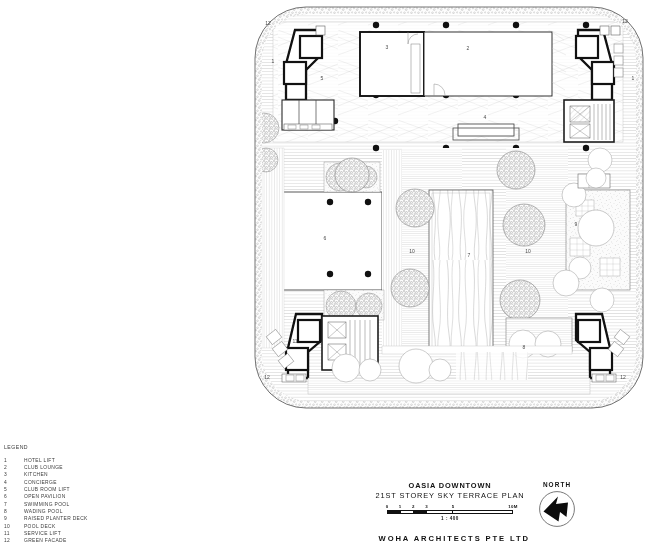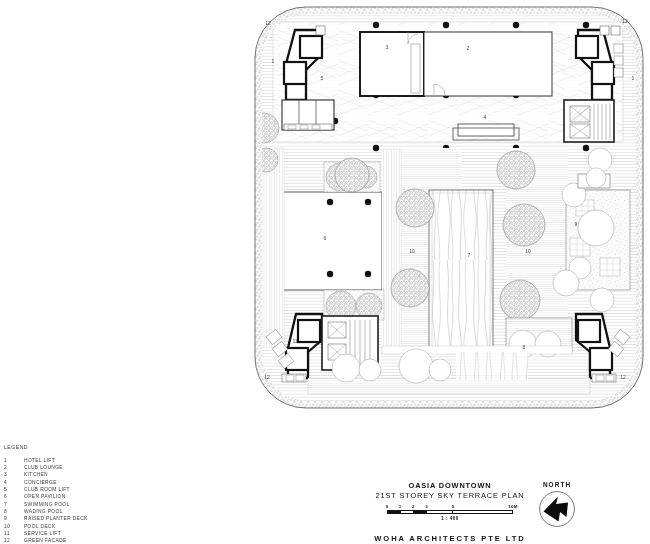--- a/index.html
+++ b/index.html
@@ -110,20 +110,21 @@
     font-size: 4.6px;
     font-weight: bold;
     letter-spacing: 0.5px;
     margin-top: 2.2px;
   }
   #firm-name {
     font-size: 7.6px;
     font-weight: bold;
     letter-spacing: 1.9px;
     margin-top: 13px;
+    text-align: right;
   }
   #date-line {
     font-size: 5px;
     font-weight: bold;
     letter-spacing: 1.1px;
     margin-top: 2.5px;
   }
 
   
   #north-block {

